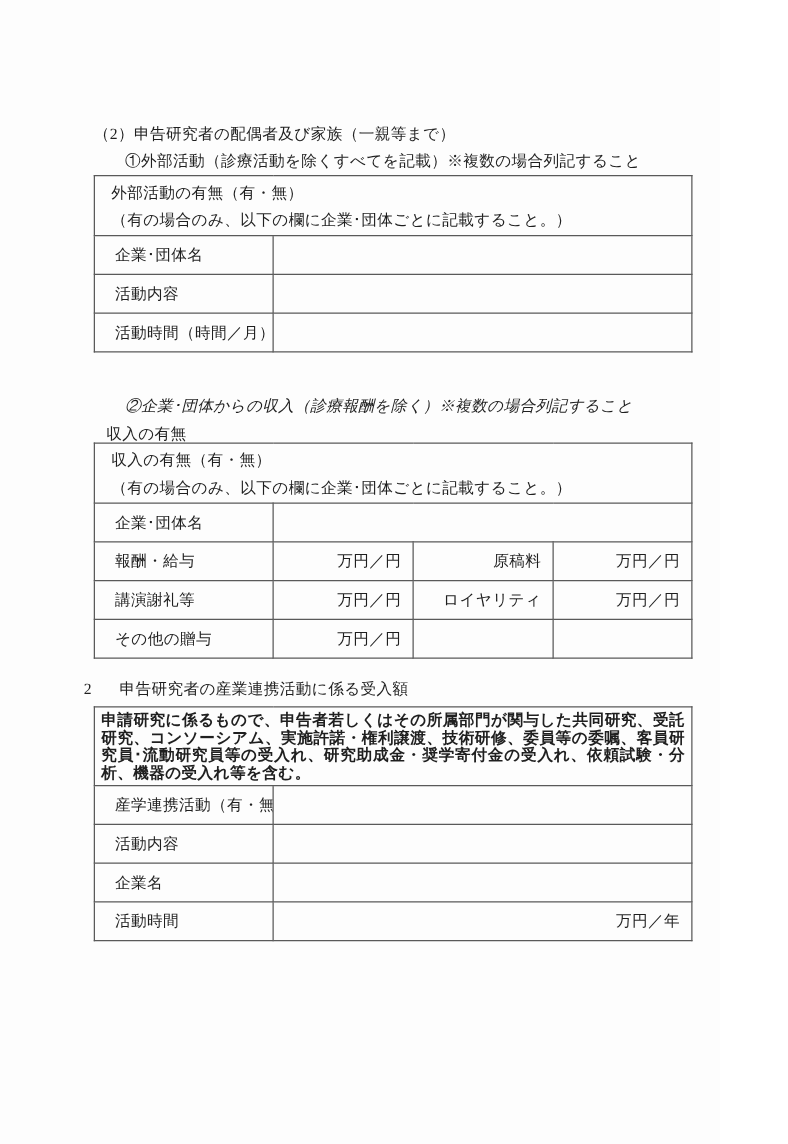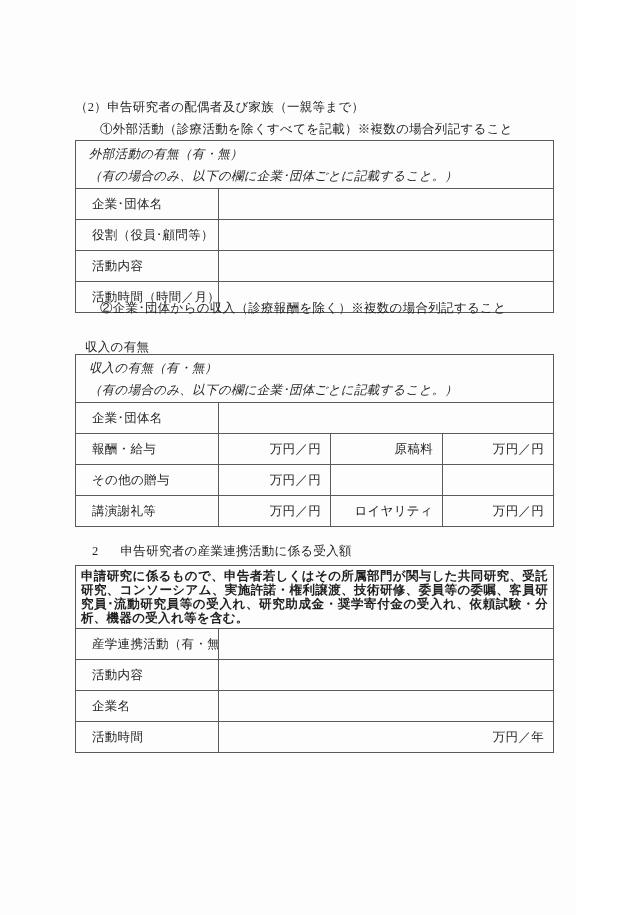--- a/index.html
+++ b/index.html
@@ -14,45 +14,44 @@
     width: 576px; height: 915px;
     background: #fdfdfd;
     overflow: hidden;
     font-size: 12.5px;
     letter-spacing: 0.3px;
   }
   .abs { position: absolute; }
   .h-family   { left: 75px;  top: 99px;  }
   .h-sub1     { left: 100px; top: 121px; text-align: center; }
   .tbl1       { left: 75px;  top: 140px; }
-  .h-sub2     { left: 100px; top: 300px; }
+  .h-sub2     { left: 100px; top: 317px; font-style: italic; }
   .h-note     { left: 85px;  top: 339px; }
   .tbl2       { left: 75px;  top: 354px; }
-  .h-sec2     { left: 92px;  top: 543px; text-align: center; }
+  .h-sec2     { left: 67px;  top: 543px; text-align: center; }
   .tbl3       { left: 75px;  top: 565px; }
 
   table {
     border-collapse: collapse;
     table-layout: fixed;
     width: 478px;
     font-size: 12.5px;
     letter-spacing: 0.3px;
   }
   td {
     border: 1px solid #5a5a5a;
     padding: 0;
     vertical-align: middle;
     overflow: hidden;
     white-space: nowrap;
   }
   td.hdr {
     height: 45px;
     padding: 1px 8px 1px 13px;
     white-space: normal;
-    font-style: italic;
   }
   td.hdr .hline { line-height: 22px; }
   td.lbl {
     height: 30px;
     padding-left: 16px;
   }
   td.val { height: 30px; padding-left: 6px; }
   td.unit, td.sublbl {
     height: 30px;
     text-align: right;
@@ -87,24 +86,20 @@
         <td class="hdr" colspan="2">
           <div class="hline">外部活動の有無（有・無）</div>
           <div class="hline">（有の場合のみ、以下の欄に企業･団体ごとに記載すること。）</div>
         </td>
       </tr>
       <tr>
         <td class="lbl">企業･団体名</td>
         <td class="val"></td>
       </tr>
       <tr>
-        <td class="lbl">役割（役員･顧問等）</td>
-        <td class="val"></td>
-      </tr>
-      <tr>
         <td class="lbl">活動内容</td>
         <td class="val"></td>
       </tr>
       <tr>
         <td class="lbl">活動時間（時間／月）</td>
         <td class="val"></td>
       </tr>
     </tbody>
   </table>
 
@@ -130,30 +125,30 @@
         <td class="lbl">企業･団体名</td>
         <td class="val" colspan="3"></td>
       </tr>
       <tr>
         <td class="lbl">報酬・給与</td>
         <td class="unit">万円／円</td>
         <td class="sublbl">原稿料</td>
         <td class="unit">万円／円</td>
       </tr>
       <tr>
+        <td class="lbl">講演謝礼等</td>
+        <td class="unit">万円／円</td>
+        <td class="sublbl">ロイヤリティ</td>
+        <td class="unit">万円／円</td>
+      </tr>
+      <tr>
         <td class="lbl">その他の贈与</td>
         <td class="unit">万円／円</td>
         <td class="sublbl"></td>
         <td class="unit"></td>
-      </tr>
-      <tr>
-        <td class="lbl">講演謝礼等</td>
-        <td class="unit">万円／円</td>
-        <td class="sublbl">ロイヤリティ</td>
-        <td class="unit">万円／円</td>
       </tr>
     </tbody>
   </table>
 
   <div class="abs h-sec2">
     <span class="sec2-num">2</span><span class="sec2-title">申告研究者の産業連携活動に係る受入額</span>
   </div>
 
   <table class="abs tbl3">
     <colgroup>

